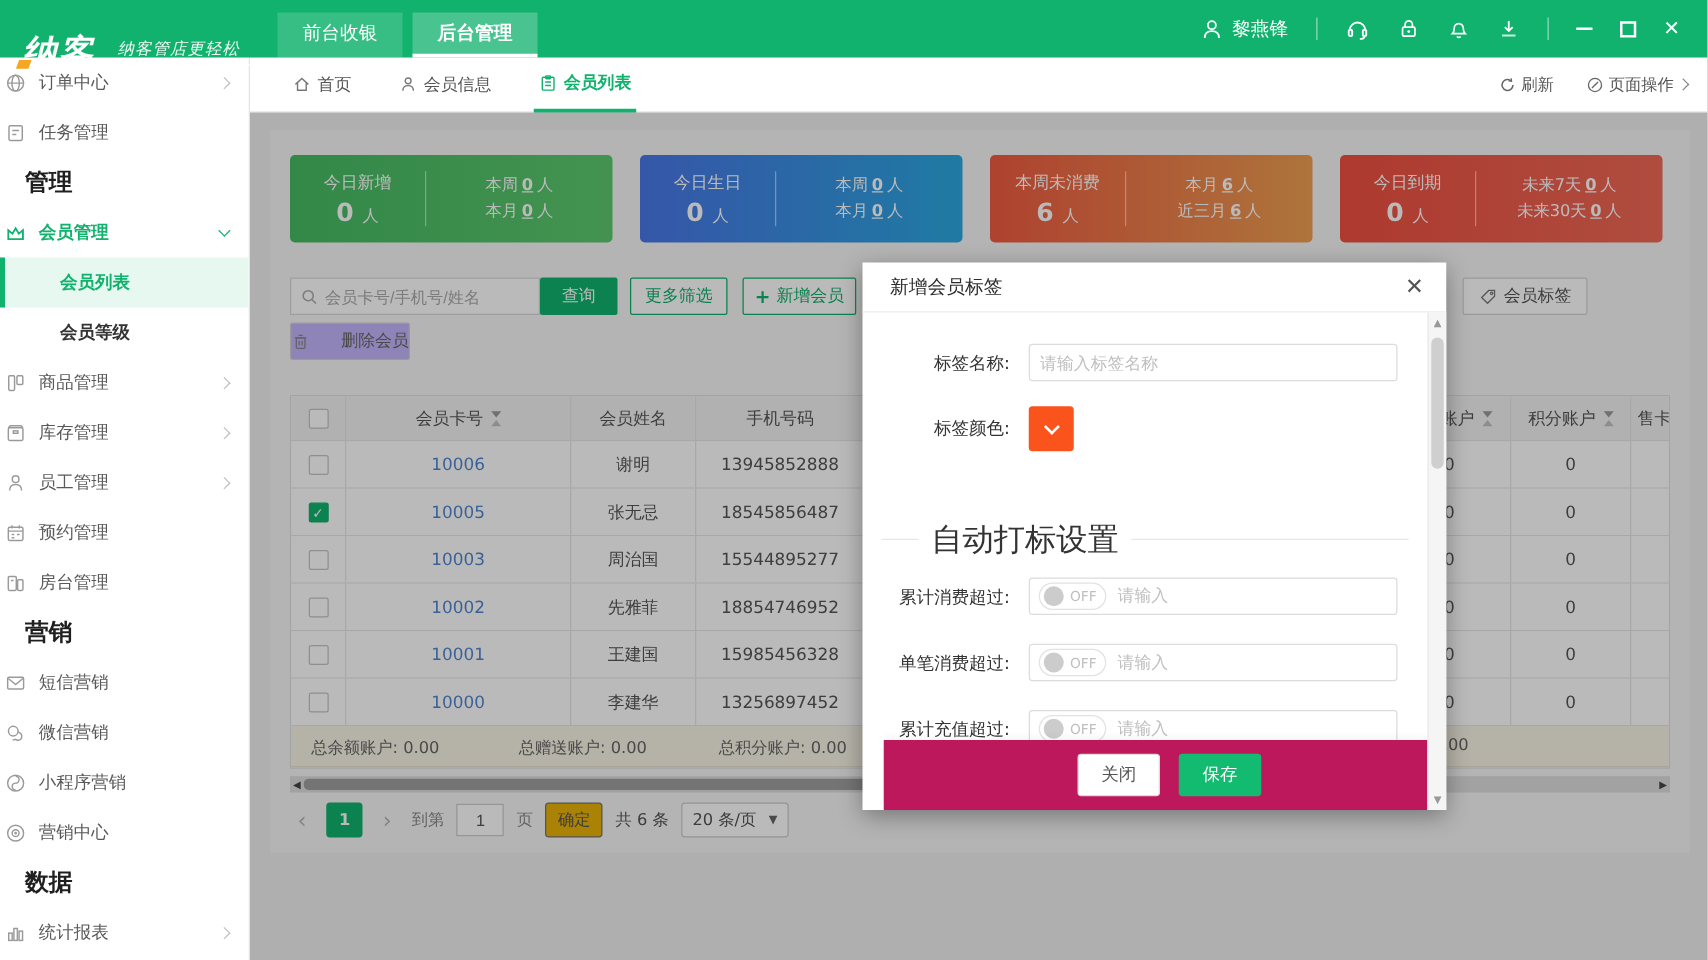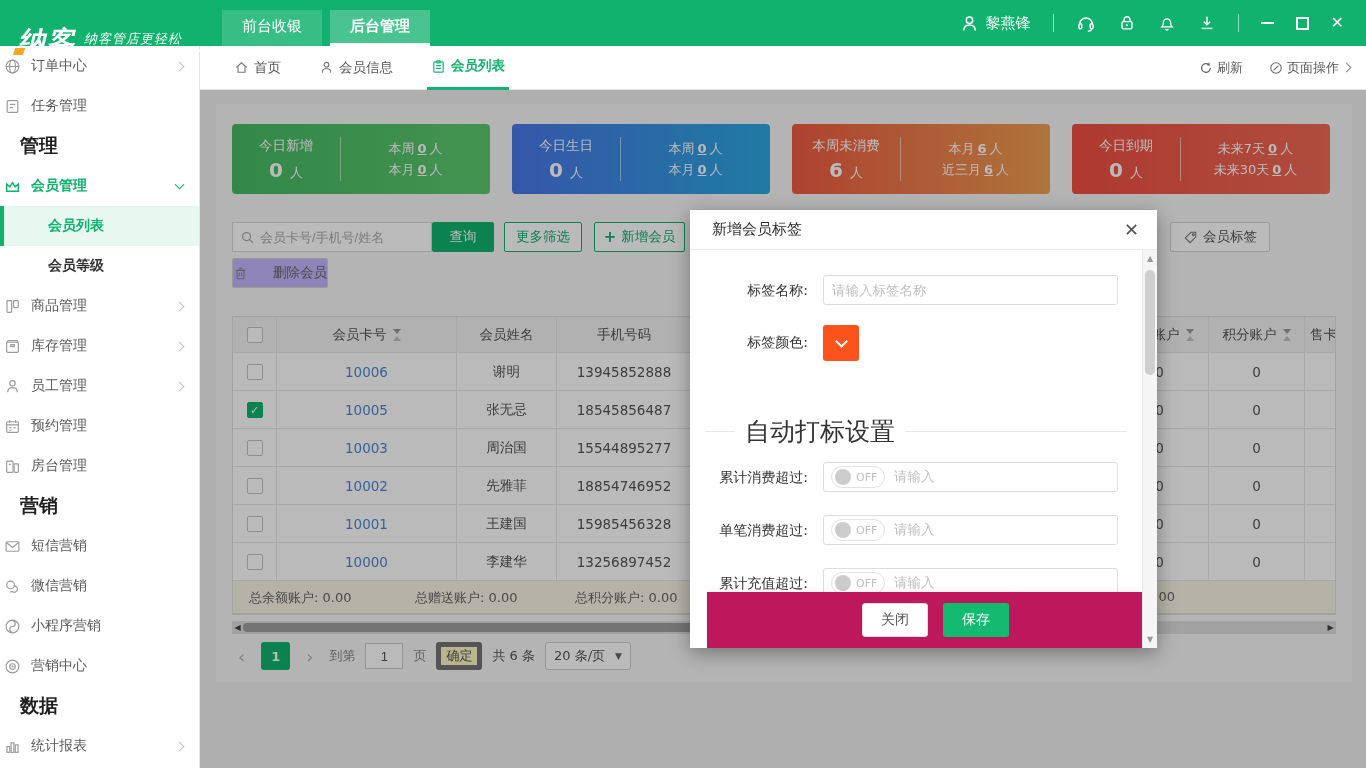--- a/index.html
+++ b/index.html
@@ -4,21 +4,21 @@
 <style>
   * { margin:0; padding:0; box-sizing:border-box; }
   html,body { width:1366px; height:768px; overflow:hidden; }
   body { font-family:"DejaVu Sans","Liberation Sans",sans-serif; font-size:14px; color:#333; background:#f0f0f0; position:relative; }
 
   
   .titlebar { position:absolute; top:0; left:0; right:0; height:46px; background:#10b26d; display:flex; align-items:center; color:#fff; z-index:200; }
   .logo-wrap { display:flex; align-items:flex-end; padding-left:18px; width:222px; }
   .logo-text { font-size:27px; font-weight:bold; font-style:italic; letter-spacing:2px; position:relative;margin-top:35px; }
   .logo-accent { position:absolute; left:-4px; bottom:4px; width:10px; height:7px; background:#f5a623; transform:skewX(-20deg); }
-  .tagline-wrap { margin-left:8px; padding-bottom:4px; }
+  .tagline-wrap { margin-left:18px; padding-bottom:4px; }
   .tagline { font-size:13px; font-style:italic; letter-spacing:1px; opacity:.95; }
   .nav-tabs { display:flex; align-self:flex-end; gap:8px; }
   .nav-tab { height:36px; line-height:33px; padding:0 20px; background:rgba(255,255,255,.16); font-size:15px; cursor:pointer; }
   .nav-tab.active { background:rgba(255,255,255,.24); border-bottom:3px solid #fff; font-weight:bold; }
   .tb-right { margin-left:auto; display:flex; align-items:center; gap:22px; padding-right:22px; }
   .tb-user { display:flex; align-items:center; gap:7px; font-size:15px; }
   .tb-sep { width:1px; height:18px; background:rgba(255,255,255,.55); }
   .tb-ico { display:flex; align-items:center; cursor:pointer; }
   .win-min { width:13px; height:2px; background:#fff; display:block; }
   .win-max { width:13px; height:13px; border:2px solid #fff; display:block; }
@@ -96,21 +96,21 @@
   .hscroll { position:absolute; left:16px; top:517px; width:1104px; height:13px; background:#dedede; display:flex; align-items:center; }
   .hs-thumb { position:absolute; left:11px; top:2px; width:895px; height:9px; background:#9f9f9f; border-radius:4px; }
   .hs-arr { width:11px; text-align:center; font-size:8px; color:#444; }
   .hs-arr.r { margin-left:auto; }
 
   
   .pager { position:absolute; left:16px; top:538px; display:flex; align-items:center; gap:10px; font-size:13px; color:#888; }
   .pg-arrow { font-size:18px; color:#b5b5b5; padding:0 6px; cursor:pointer; }
   .pg-cur { width:29px; height:28px; background:#10b26d; color:#fff; font-weight:bold; display:flex; align-items:center; justify-content:center; border-radius:3px; cursor:pointer; }
   .pg-input { width:38px; height:26px; border:1px solid #ccc; background:#fff; text-align:center; font-size:13px; color:#555; }
-  .pg-btn { width:46px; height:28px; border:5px solid #737373; background:#fef9c3; color:#555; display:flex; align-items:center; justify-content:center; border-radius:3px; cursor:pointer; }
+  .pg-btn { width:46px; height:28px; border:1px solid #737373; background:#eab308; color:#555; display:flex; align-items:center; justify-content:center; border-radius:3px; cursor:pointer; }
   .pg-select { width:86px; height:28px; border:1px solid #ccc; background:#fff; color:#555; display:flex; align-items:center; justify-content:space-between; padding:0 8px; border-radius:3px; cursor:pointer; }
   .pg-select .car { font-size:9px; color:#666; }
 
   
   .overlay { position:absolute; top:90px; left:200px; right:0; bottom:0; background:rgba(0,0,0,.27); z-index:300; }
   .modal { position:absolute; left:690px; top:210px; width:467px; height:438px; background:#fff; z-index:400; box-shadow:0 5px 18px rgba(0,0,0,.35); }
   .m-head { height:40px; border-bottom:1px solid #ebebeb; display:flex; align-items:center; padding:0 18px 0 22px;text-align:right; }
   .m-title { font-size:15px; color:#2b2b2b; }
   .m-close { margin-left:auto; font-size:18px; color:#555; cursor:pointer; line-height:1; }
   .m-label { position:absolute; left:0; width:118px; text-align:right; font-size:14px; color:#333; }

